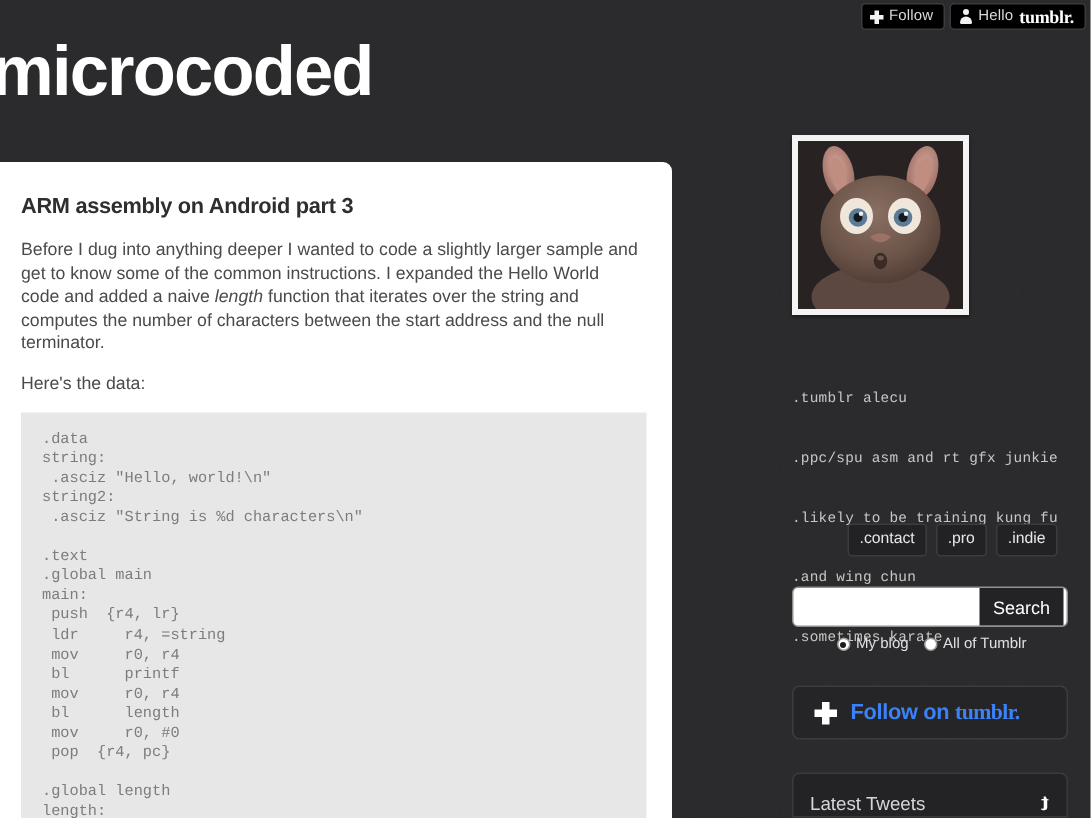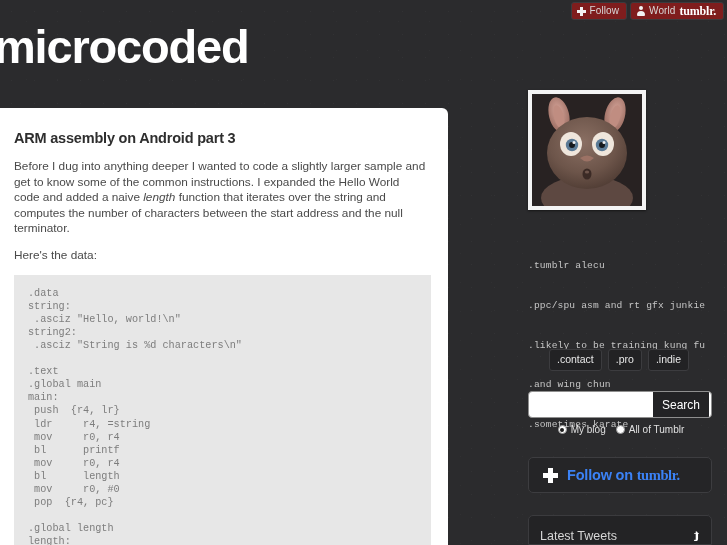--- a/index.html
+++ b/index.html
@@ -28,21 +28,21 @@
     display: flex;
     align-items: stretch;
     gap: 3px;
     padding: 2px 3px 0 0;
     z-index: 50;
   }
   .tb-btn {
     display: flex;
     align-items: center;
     gap: 4px;
-    background: #7f1d1d;
+    background: #000000;
     border: 1px solid #3b3b3e;
     border-radius: 3px;
     padding: 0 7px 0 5px;
     height: 18px;
     color: #d9d9d9;
     font-size: 10px;
     line-height: 1;
     cursor: pointer;
     white-space: nowrap;
   }
@@ -164,21 +164,21 @@
     font-family: "Liberation Mono", "DejaVu Sans Mono", monospace;
     font-size: 9.6px;
     line-height: 13.2px;
     color: #c6c6c6;
     white-space: pre;
   }
   .bio div { letter-spacing: 0.15px; }
 
   .tagbtns {
     position: absolute;
-    top: 349px; left: 0;
+    top: 349px; left: 16px;
     display: flex;
     gap: 6px;
     padding-left: 21px;
   }
   .tagbtn {
     background: #222224;
     border: 1px solid #3c3c3f;
     border-radius: 3px;
     color: #e8e8e8;
     font-size: 10.5px;
@@ -314,21 +314,21 @@
 </head>
 <body>
 
 <div class="tumblr-bar">
   <div class="tb-btn">
     <span class="tb-plus"></span>
     <span class="tb-label">Follow</span>
   </div>
   <div class="tb-btn">
     <span class="tb-person"></span>
-    <span class="tb-label">World</span>
+    <span class="tb-label">Hello</span>
     <span class="tb-wordmark">tumblr.</span>
   </div>
 </div>
 
 <h1 class="blog-title">microcoded</h1>
 
 <div class="content-panel">
   <h2 class="post-title">ARM assembly on Android part 3</h2>
   <div class="post-body">
     <p><span>Before I dug into anything deeper I wanted to code a slightly larger sample and get to know some of the common instructions. I expanded the Hello World code and added a naive </span><em>length</em><span> function that iterates over the string and computes the number of characters between the start address and the null terminator.</span></p>

